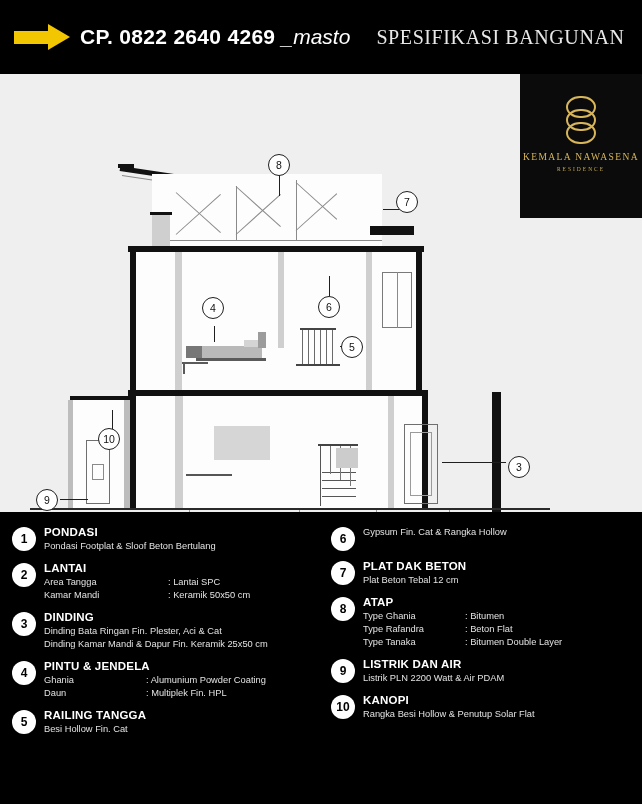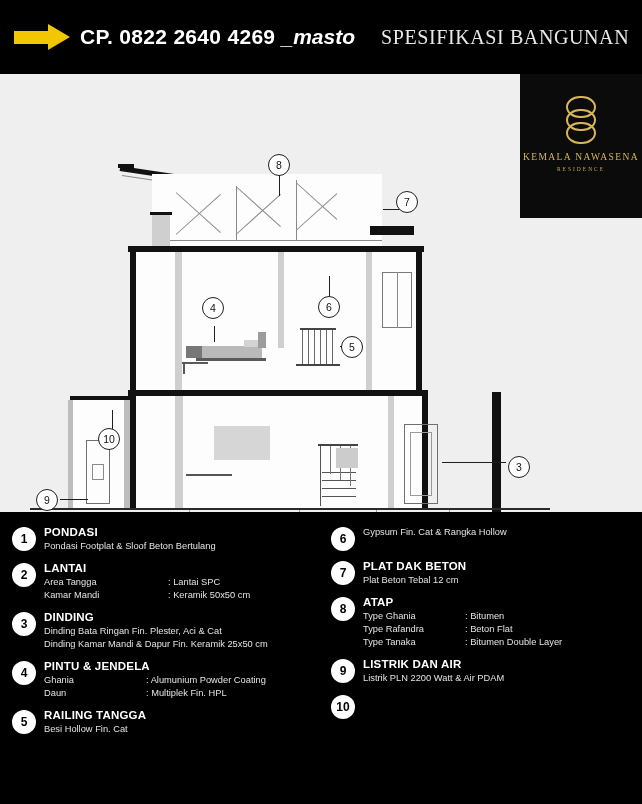--- a/index.html
+++ b/index.html
@@ -43,21 +43,21 @@
     border-bottom: 13px solid transparent;
     border-left: 22px solid #f2c600;
   }
   .cp-text {
     color: #fff;
     font-size: 21px;
     font-weight: bold;
     letter-spacing: 0.3px;
     white-space: nowrap;
   }
-  .cp-text .masto { font-weight: bold; font-style: italic; letter-spacing: 0; }
+  .cp-text .masto { font-weight: normal; font-style: italic; letter-spacing: 0; }
   .spec-title {
     color: #e8e8e8;
     font-family: "Liberation Serif", serif;
     font-size: 20px;
     letter-spacing: 0.6px;
     margin-left: 26px;
     white-space: nowrap;
   }
 
   
@@ -424,16 +424,20 @@
     <div class="spec-item">
       <div class="num">9</div>
       <div class="spec-body">
         <div class="spec-title-txt">LISTRIK DAN AIR</div>
         <div class="spec-line plain">Listrik PLN 2200 Watt &amp; Air PDAM</div>
       </div>
     </div>
 
     <div class="spec-item">
       <div class="num">10</div>
+      <div class="spec-body">
+        <div class="spec-title-txt">KANOPI</div>
+        <div class="spec-line plain">Rangka Besi Hollow &amp; Penutup Solar Flat</div>
+      </div>
     </div>
 
   </div>
 </div>
 
 </body></html>

